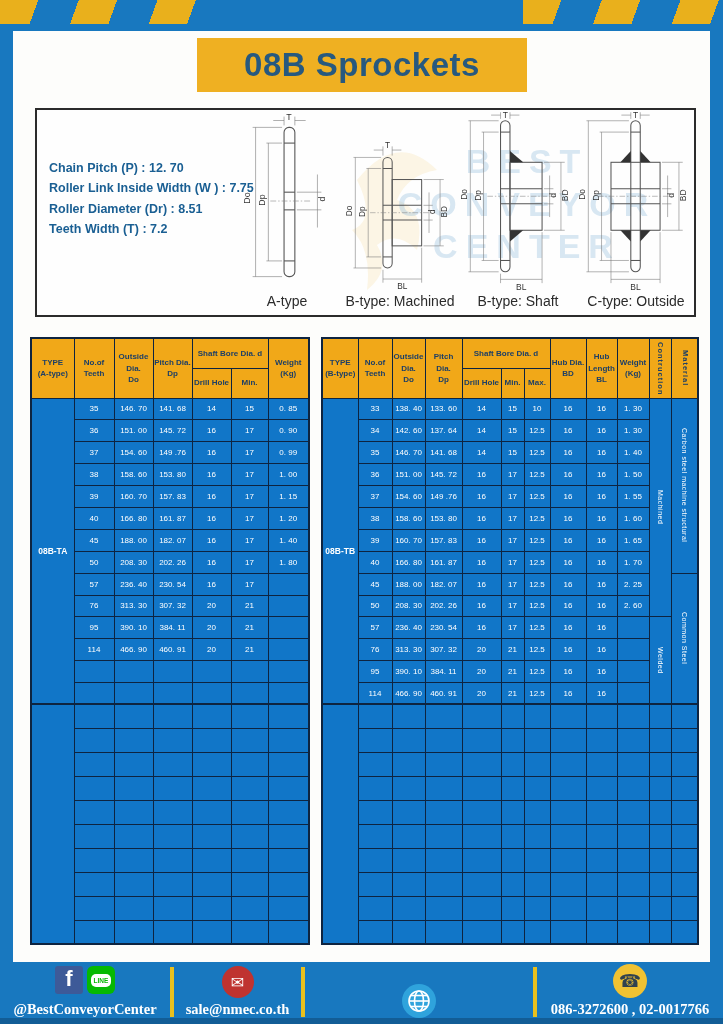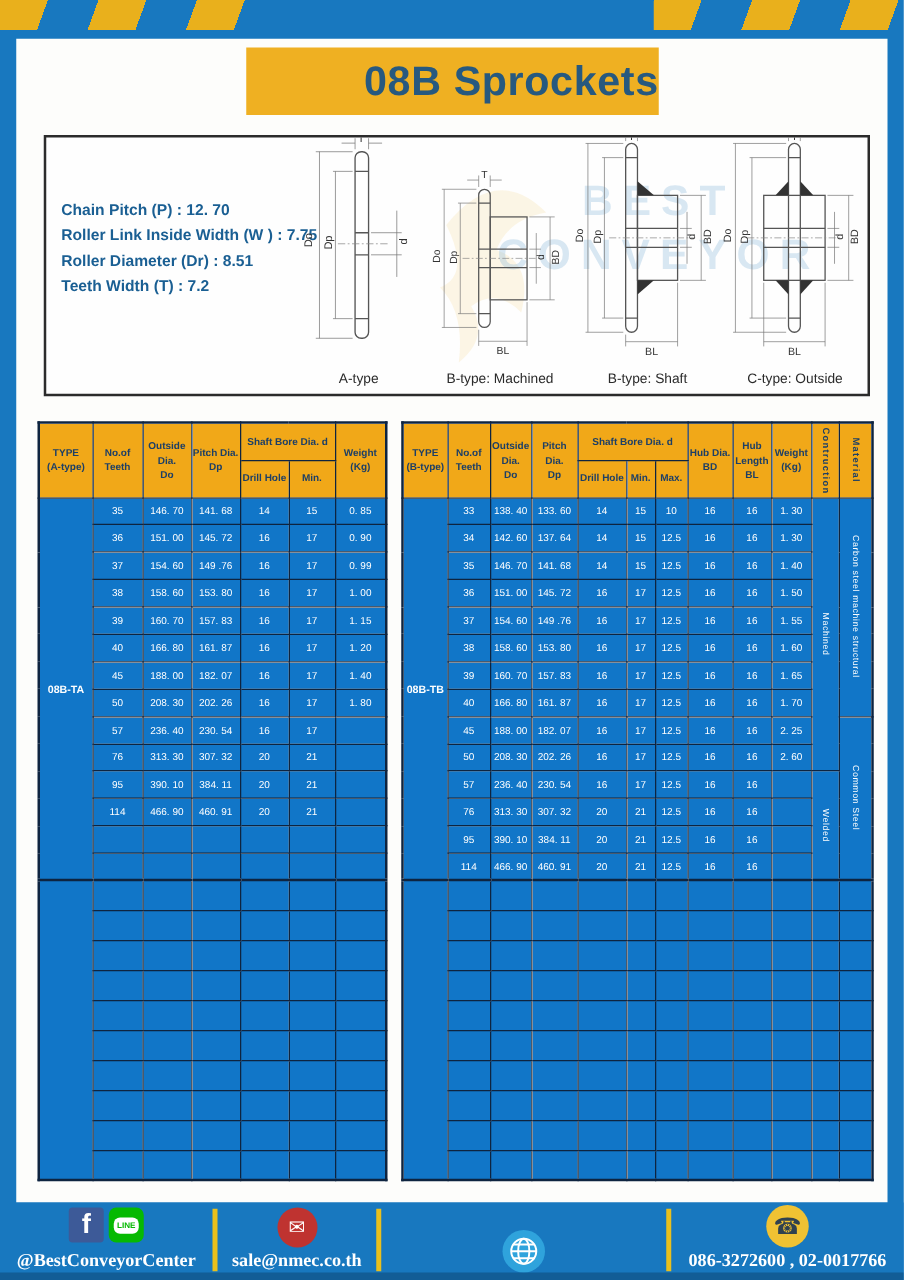--- a/index.html
+++ b/index.html
@@ -11,34 +11,34 @@
   
   .stripes { position:absolute; top:0; height:24px; width:200px;
     background:repeating-linear-gradient(110deg, #e9b01c 0 36px, transparent 36px 74px); }
   .stripes.left { left:0; }
   .stripes.right { right:0; }
   
   .page { position:absolute; left:13px; top:31px; width:697px; height:931px; background:#fdfdfb; }
   
   .banner { position:absolute; left:197px; top:38px; width:330px; height:54px;
     background:#efb022; color:#27597f; font-size:33px; font-weight:bold;
-    text-align:right; line-height:54px; letter-spacing:0.5px; }
+    text-align:center; line-height:54px; letter-spacing:0.5px; }
   
   .diagbox { position:absolute; left:35px; top:108px; width:661px; height:209px;
     border:2px solid #2b2b2b; background:#fefefe; overflow:hidden; }
   .specs { position:absolute; left:12px; top:48px; color:#1a5f93;
     font-size:12.5px; font-weight:bold; line-height:1.62; white-space:nowrap; }
   .watermark { position:absolute; left:300px; top:30px; width:380px; text-align:center;
     color:rgba(140,185,220,0.33); font-weight:bold; letter-spacing:8px;
     font-size:34px; line-height:1.25; pointer-events:none; }
   .wm-bird { position:absolute; left:300px; top:10px; opacity:0.35; }
   .diagrow { position:absolute; left:196px; top:4px; right:4px; bottom:6px;
     display:flex; justify-content:space-between; align-items:flex-end; }
   .diagitem { display:flex; flex-direction:column; align-items:center; justify-content:flex-end; }
-  .caption { font-size:11px; color:#2b2b2b; margin-top:12px; white-space:nowrap; }
+  .caption { font-size:14px; color:#2b2b2b; margin-top:2px; white-space:nowrap; }
   svg text { font-family:"Liberation Sans", sans-serif; font-size:9px; fill:#333; }
   
   table { border-collapse:collapse; table-layout:fixed; position:absolute;
     border:2px solid #0e2440; }
   #tableA { left:30px; top:337px; width:278px; }
   #tableB { left:321px; top:337px; width:376px; }
   th,td { border:1px solid #0e2440; overflow:hidden; }
   thead th { background:#f1a818; color:#1d3f66; font-weight:bold; font-size:8px;
     white-space:pre-line; line-height:1.4; text-align:center; padding:0; }
   thead tr { height:30px; }
@@ -82,20 +82,21 @@
 
 <div class="banner">08B Sprockets</div>
 
 <div class="diagbox">
   <svg class="wm-bird" width="120" height="180" viewBox="0 0 120 180">
     <path d="M20,60 Q60,10 100,50 Q70,55 60,80 Q90,90 80,130 Q60,110 40,125 Q55,150 30,170 Q35,130 15,110 Q40,100 20,60 Z" fill="#f3cf7e" opacity="0.55"></path>
   </svg>
   <div class="watermark">
     <div>BEST</div>
     <div>CONVEYOR</div>
+    <div>CENTER</div>
   </div>
 
   <div class="specs">
     <div>Chain Pitch (P)  :  12. 70</div>
     <div>Roller Link Inside Width (W )  :  7.75</div>
     <div>Roller Diameter (Dr)  : 8.51</div>
     <div>Teeth Width (T)  :  7.2</div>
   </div>
 
   <div class="diagrow">

